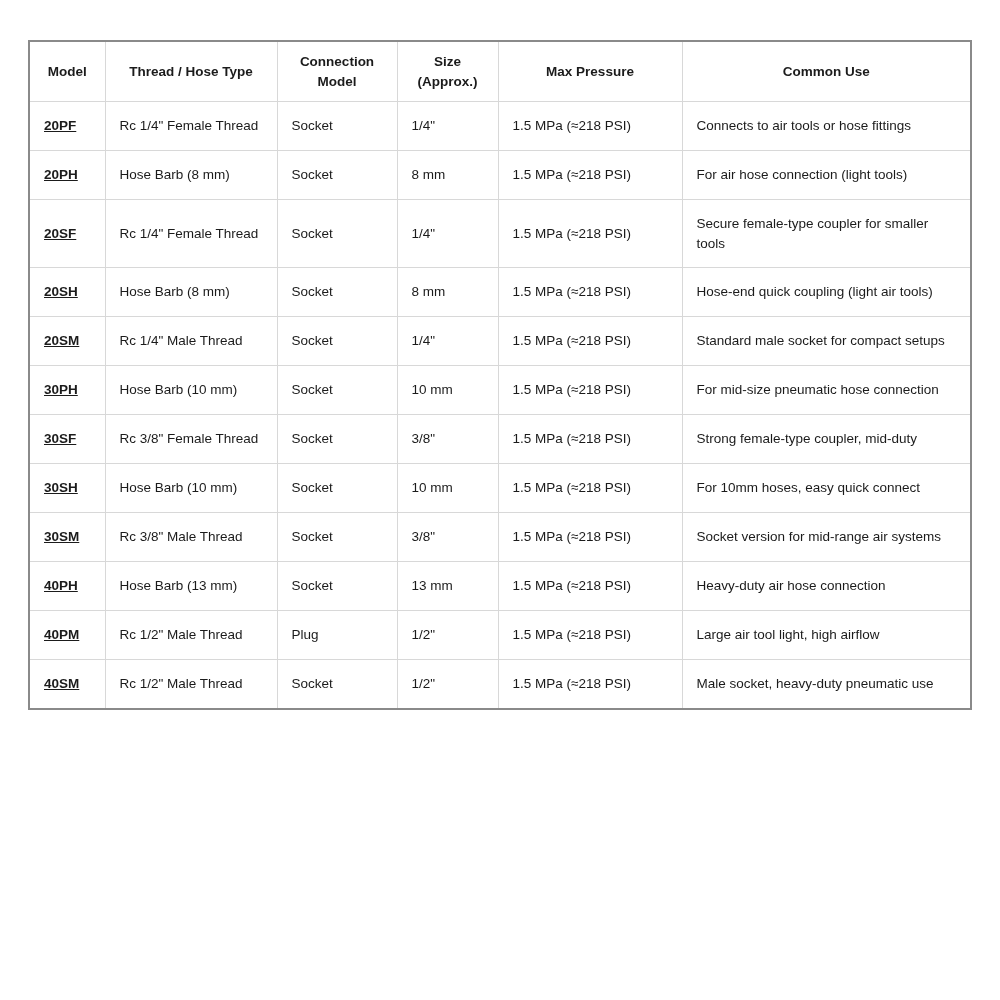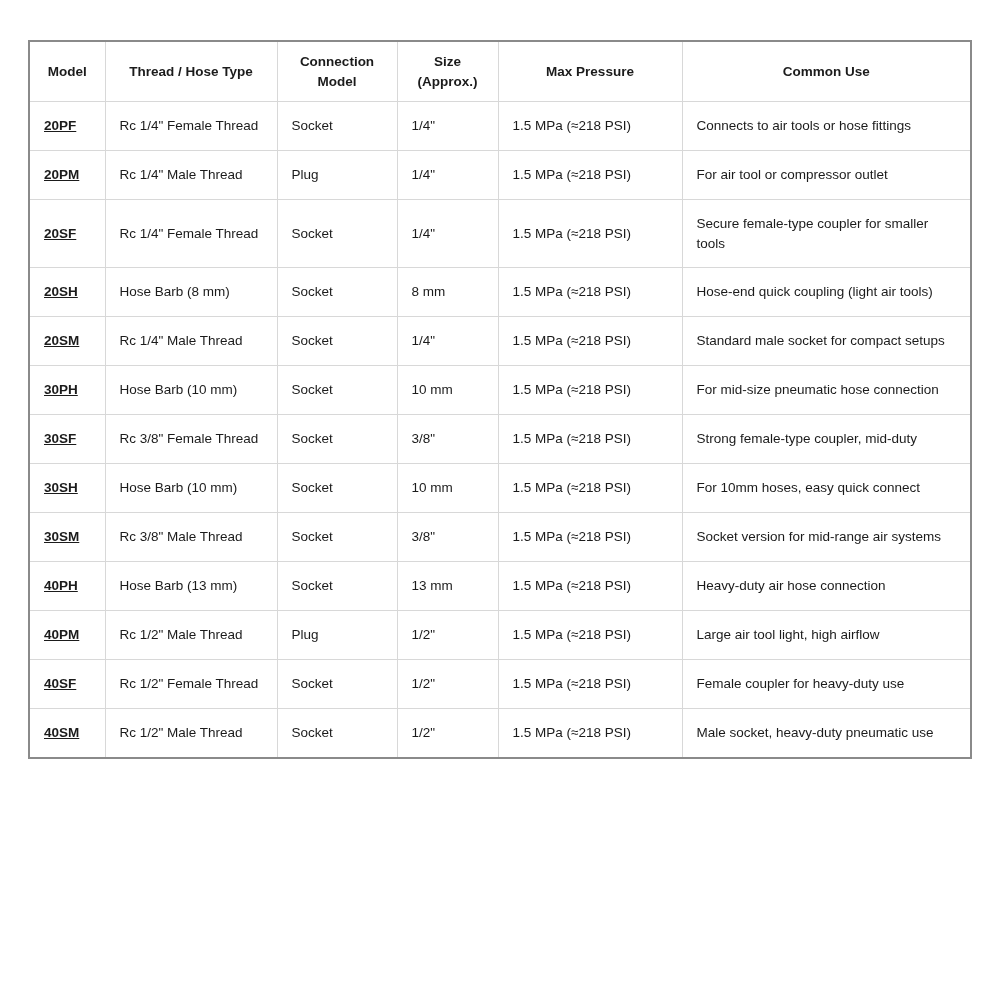--- a/index.html
+++ b/index.html
@@ -78,26 +78,26 @@
 
     <tr>
           <td class="model">20PF</td>
           <td>Rc 1/4" Female Thread</td>
           <td>Socket</td>
           <td>1/4"</td>
           <td>1.5 MPa (≈218 PSI)</td>
           <td>Connects to air tools or hose fittings</td>
         </tr>
         <tr>
-          <td class="model">20PM</td>
-          <td>Rc 1/4" Male Thread</td>
-          <td>Plug</td>
-          <td>1/4"</td>
+          <td class="model">20PH</td>
+          <td>Hose Barb (8 mm)</td>
+          <td>Socket</td>
+          <td>8 mm</td>
           <td>1.5 MPa (≈218 PSI)</td>
-          <td>For air tool or compressor outlet</td>
+          <td>For air hose connection (light tools)</td>
         </tr>
         <tr>
           <td class="model">20SF</td>
           <td>Rc 1/4" Female Thread</td>
           <td>Socket</td>
           <td>1/4"</td>
           <td>1.5 MPa (≈218 PSI)</td>
           <td>Secure female-type coupler for smaller tools</td>
         </tr>
         <tr>
@@ -158,28 +158,20 @@
         </tr>
         <tr>
           <td class="model">40PM</td>
           <td>Rc 1/2" Male Thread</td>
           <td>Plug</td>
           <td>1/2"</td>
           <td>1.5 MPa (≈218 PSI)</td>
           <td>Large air tool light, high airflow</td>
         </tr>
         <tr>
-          <td class="model">40SF</td>
-          <td>Rc 1/2" Female Thread</td>
-          <td>Socket</td>
-          <td>1/2"</td>
-          <td>1.5 MPa (≈218 PSI)</td>
-          <td>Female coupler for heavy-duty use</td>
-        </tr>
-        <tr>
           <td class="model">40SM</td>
           <td>Rc 1/2" Male Thread</td>
           <td>Socket</td>
           <td>1/2"</td>
           <td>1.5 MPa (≈218 PSI)</td>
           <td>Male socket, heavy-duty pneumatic use</td>
         </tr>
       </tbody>
   </table>
 </div>

